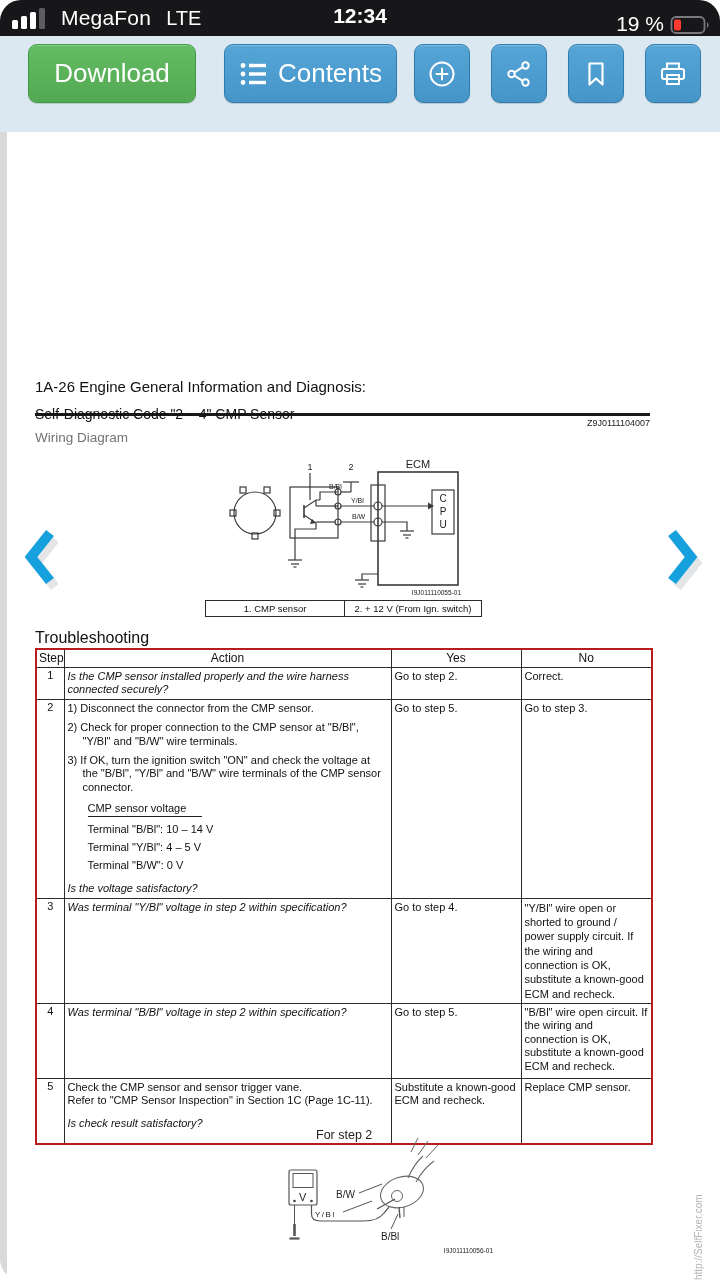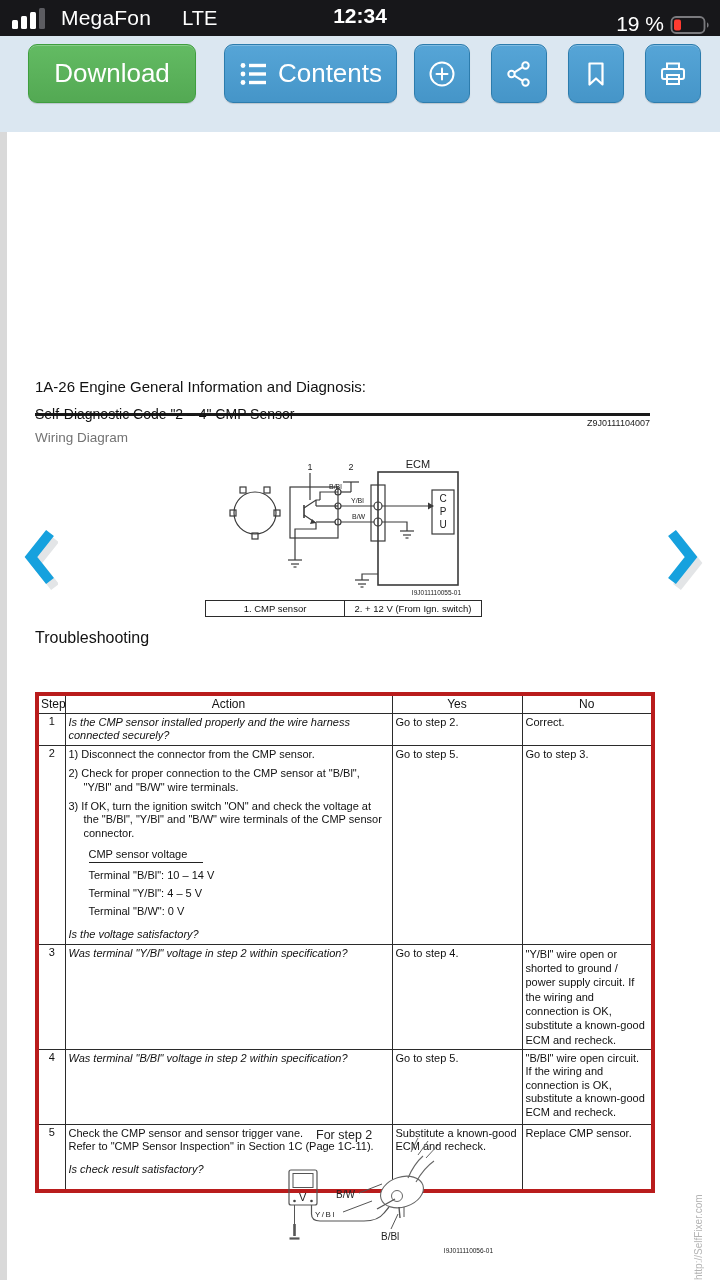--- a/index.html
+++ b/index.html
@@ -1,24 +1,24 @@
 <!DOCTYPE html>
 <html><head>
 <meta charset="utf-8">
 <style>
   html,body { margin:0; padding:0; background:#fff; }
   .stage { position:relative; width:720px; height:1280px; background:#fff; overflow:hidden;
-           font-family:"Liberation Sans", sans-serif; }
+           font-family:"Liberation Sans", sans-serif;border-radius:21px; }
 
   
   .status-bar { position:absolute; top:0; left:0; width:720px; height:36px; background:#17171a;
                 color:#fff; z-index:5; }
   .sb-left { position:absolute; left:12px; top:0; height:36px; display:flex; align-items:center; gap:9px; }
   .sb-carrier { font-size:21px; letter-spacing:.2px; }
-  .sb-net { font-size:20px; margin-left:22px; }
+  .sb-net { font-size:20px; margin-left:6px; }
   .sb-time { position:absolute; left:50%; transform:translateX(-50%); top:4px; font-size:21px; font-weight:bold; }
   .sb-right { position:absolute; right:8px; top:0; height:36px; display:flex; align-items:flex-end; gap:6px; }
   .sb-batt-text { font-size:21px; }
 
   
   .toolbar { position:absolute; top:36px; left:0; width:720px; height:96px; background:#dbe7f1; z-index:4; }
   .btn { position:absolute; top:8px; height:59px; border-radius:9px; display:flex; align-items:center;
          justify-content:center; color:#fff; box-sizing:border-box; cursor:pointer;
          box-shadow:inset 0 1px 0 rgba(255,255,255,.25), 0 1px 1px rgba(0,0,0,.15); }
   .btn-green { left:28px; width:168px; background:linear-gradient(#63bb63,#53a953); border:1px solid #3f9e3f;
@@ -44,22 +44,22 @@
             border:1.5px solid #2b2b2b; box-sizing:border-box; font-size:9.5px; color:#111; }
   .legend > div { display:flex; align-items:center; justify-content:center; height:100%; box-sizing:border-box; }
   .legend-1 { width:140px; border-right:1px solid #2b2b2b; }
   .legend-2 { width:137px; }
 
   .chev { position:absolute; top:518px; cursor:pointer; }
   .chev-left { left:14px; } .chev-right { left:664px; }
 
   .ts-title { position:absolute; left:35px; top:629px; font-size:16px; color:#111; }
   .ts-wrap { position:absolute; left:35px; top:648px; }
-  table.ts { border-collapse:collapse; table-layout:fixed; width:616px; border:4px solid #b91c1c;
-             font-size:11px; color:#111;margin-top:44px; }
+  table.ts { border-collapse:collapse; table-layout:fixed; width:616px; border:2px solid #b91c1c;
+             font-size:11px; color:#111; }
   .ts td { border:1px solid #2b2b2b; vertical-align:top; padding:2px 3px; line-height:1.22; }
   .ts tr.hdr td { text-align:center; font-size:12px; padding:1px 2px; height:15px; vertical-align:middle; }
   .ts td.step { text-align:center; padding:1px 0; }
   .italic { font-style:italic; }
   .num-item { padding-left:15px; text-indent:-15px; margin:0 0 6px 0; }
   .sub-block { margin:8px 0 0 20px; }
   .v-title { display:inline-block; border-bottom:1px solid #222; padding-right:16px; margin-bottom:3px; }
   .v-line { margin:2px 0; line-height:1.45; }
   .q { font-style:italic; margin-top:9px; }
 

